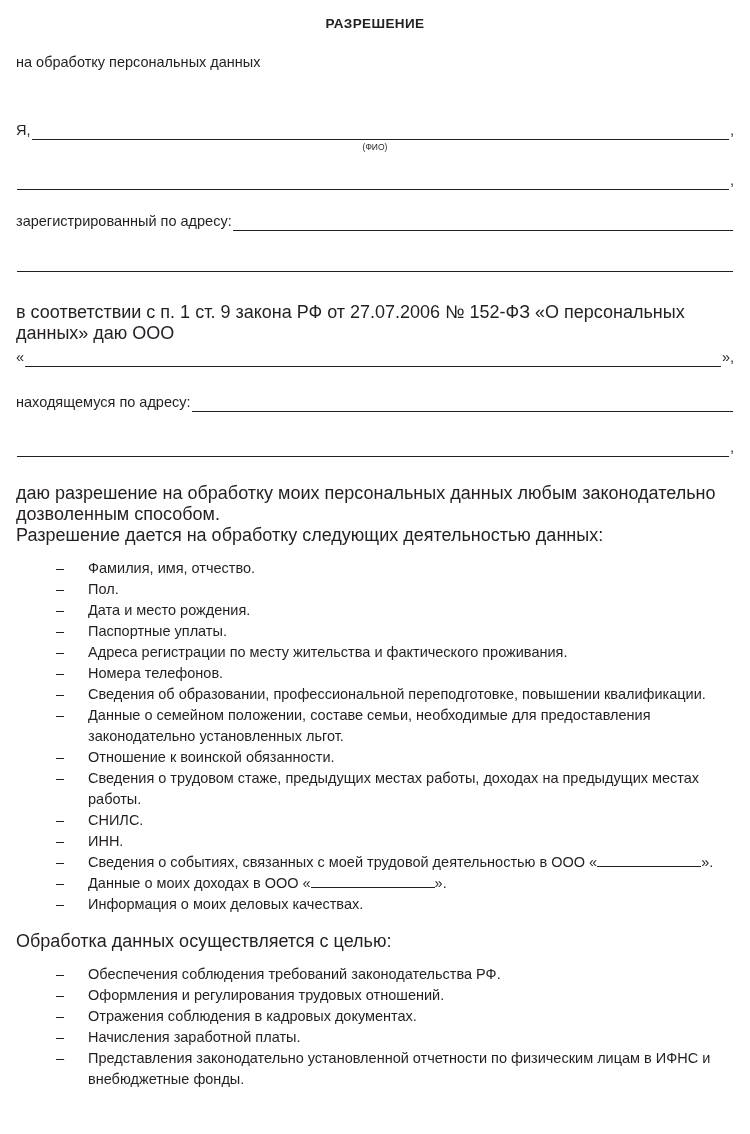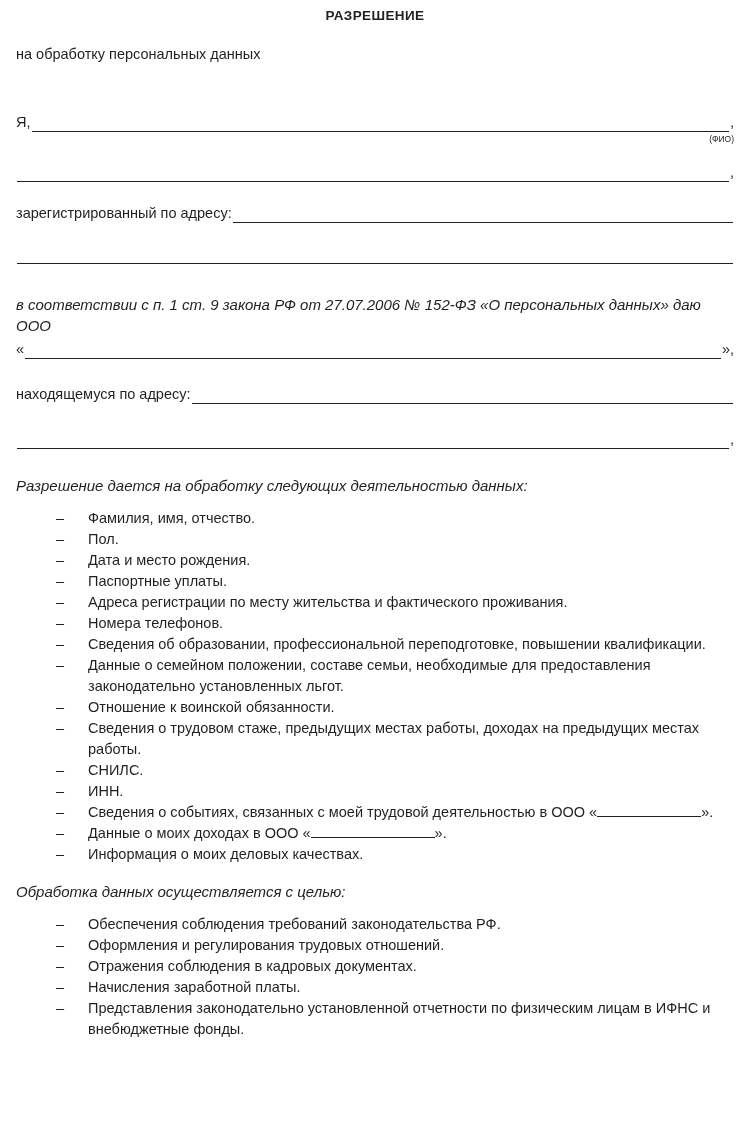--- a/index.html
+++ b/index.html
@@ -13,21 +13,21 @@
     font-family: "Liberation Sans", sans-serif;
     color: #231f20;
     overflow: hidden;
   }
   .page {
     position: relative;
     width: 750px;
     height: 1134px;
     background: #ffffff;
     box-sizing: border-box;
-    padding: 0 16px;
+    padding: 8px 16px;
   }
 
   
   .title-main {
     text-align: center;
     font-size: 13.5px;
     font-weight: bold;
     letter-spacing: 0.4px;
     padding-top: 8px;
     line-height: 16px;
@@ -50,33 +50,32 @@
   .fill-label { flex: 0 0 auto; }
   .fill-line {
     flex: 1 1 auto;
     border-bottom: 1.6px solid #231f20;
     height: 14px;
     margin: 0 1px;
   }
   .fill-tail { flex: 0 0 auto; }
 
   .caption {
-    text-align: right;
+    text-align: center;
     font-size: 8.5px;
     line-height: 11px;
     margin-top: 2px;
     color: #231f20;
   }
 
   
   .para {
-    font-size: 15px;
+    font-size: 18px;
     line-height: 21px;
     margin: 0;
-    font-style: italic;
   }
 
   
   ul.dash-list {
     list-style: none;
     margin: 0;
     padding: 0;
   }
   ul.dash-list > li {
     position: relative;
@@ -173,20 +172,21 @@
 
   <div class="sp-26"></div>
 
   <div class="fill-row">
     <span class="fill-line"></span>
     <span class="fill-tail">,</span>
   </div>
 
   <div class="sp-26"></div>
 
+  <div class="para">даю разрешение на обработку моих персональных данных любым законодательно дозволенным способом.</div>
   <div class="para">Разрешение дается на обработку следующих деятельностью данных:</div>
 
   <div class="sp-12"></div>
 
   <ul class="dash-list" id="list-personal">
       <li><span class="dash">–</span><span>Фамилия, имя, отчество.</span></li>
       <li><span class="dash">–</span><span>Пол.</span></li>
       <li><span class="dash">–</span><span>Дата и место рождения.</span></li>
       <li><span class="dash">–</span><span>Паспортные уплаты.</span></li>
       <li><span class="dash">–</span><span>Адреса регистрации по месту жительства и фактического проживания.</span></li>

